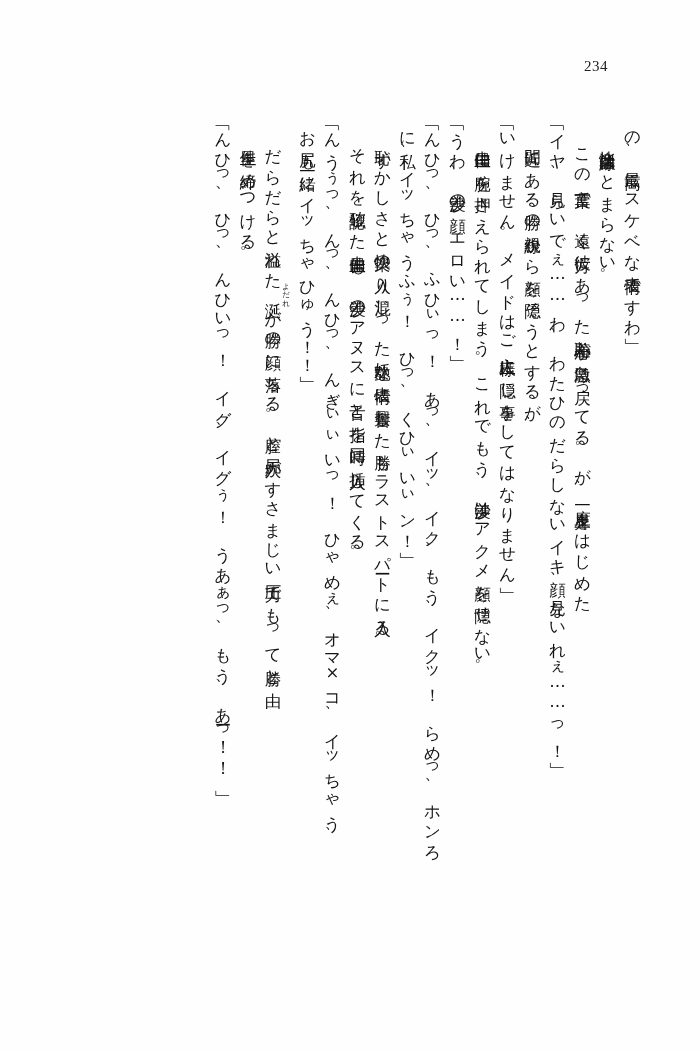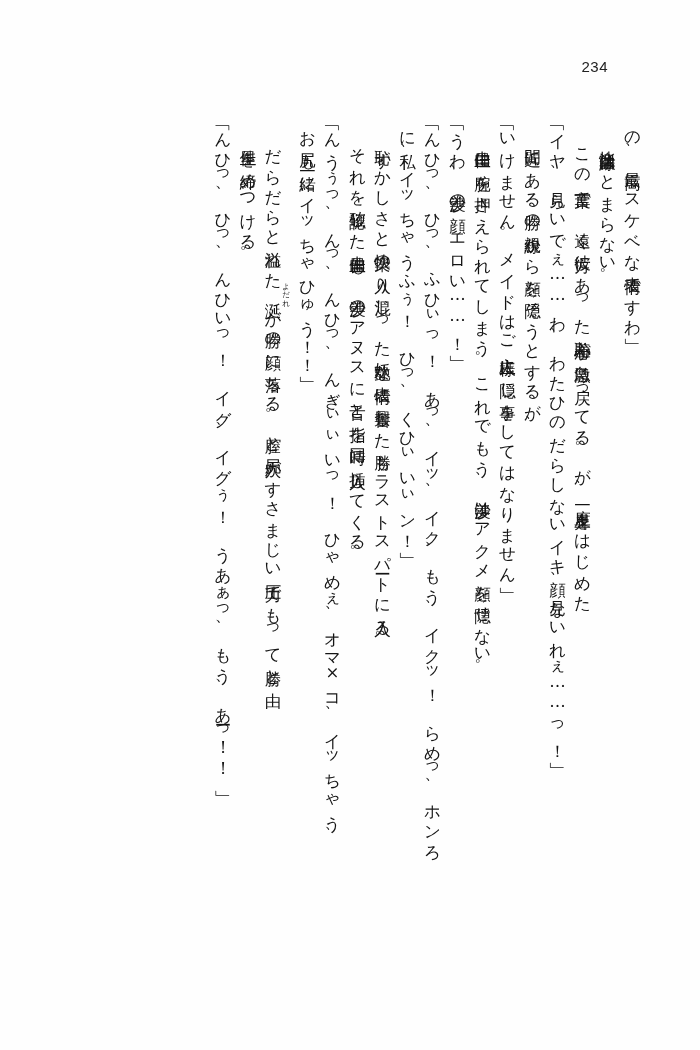--- a/index.html
+++ b/index.html
@@ -20,21 +20,21 @@
     height: 1050px;
     background: #fefefe;
   }
   #page-number {
     position: absolute;
     top: 58px;
     right: 92px;
     font-size: 15px;
     letter-spacing: 0.5px;
     color: #222;
-    font-family: Liberation Sans, sans-serif;
+    font-family: Liberation Serif, serif;
   }
   #text-body {
     position: absolute;
     top: 120px;
     right: 60px;
     left: 60px;
     height: 840px;
     display: flex;
     flex-direction: row-reverse;
     align-items: flex-start;

